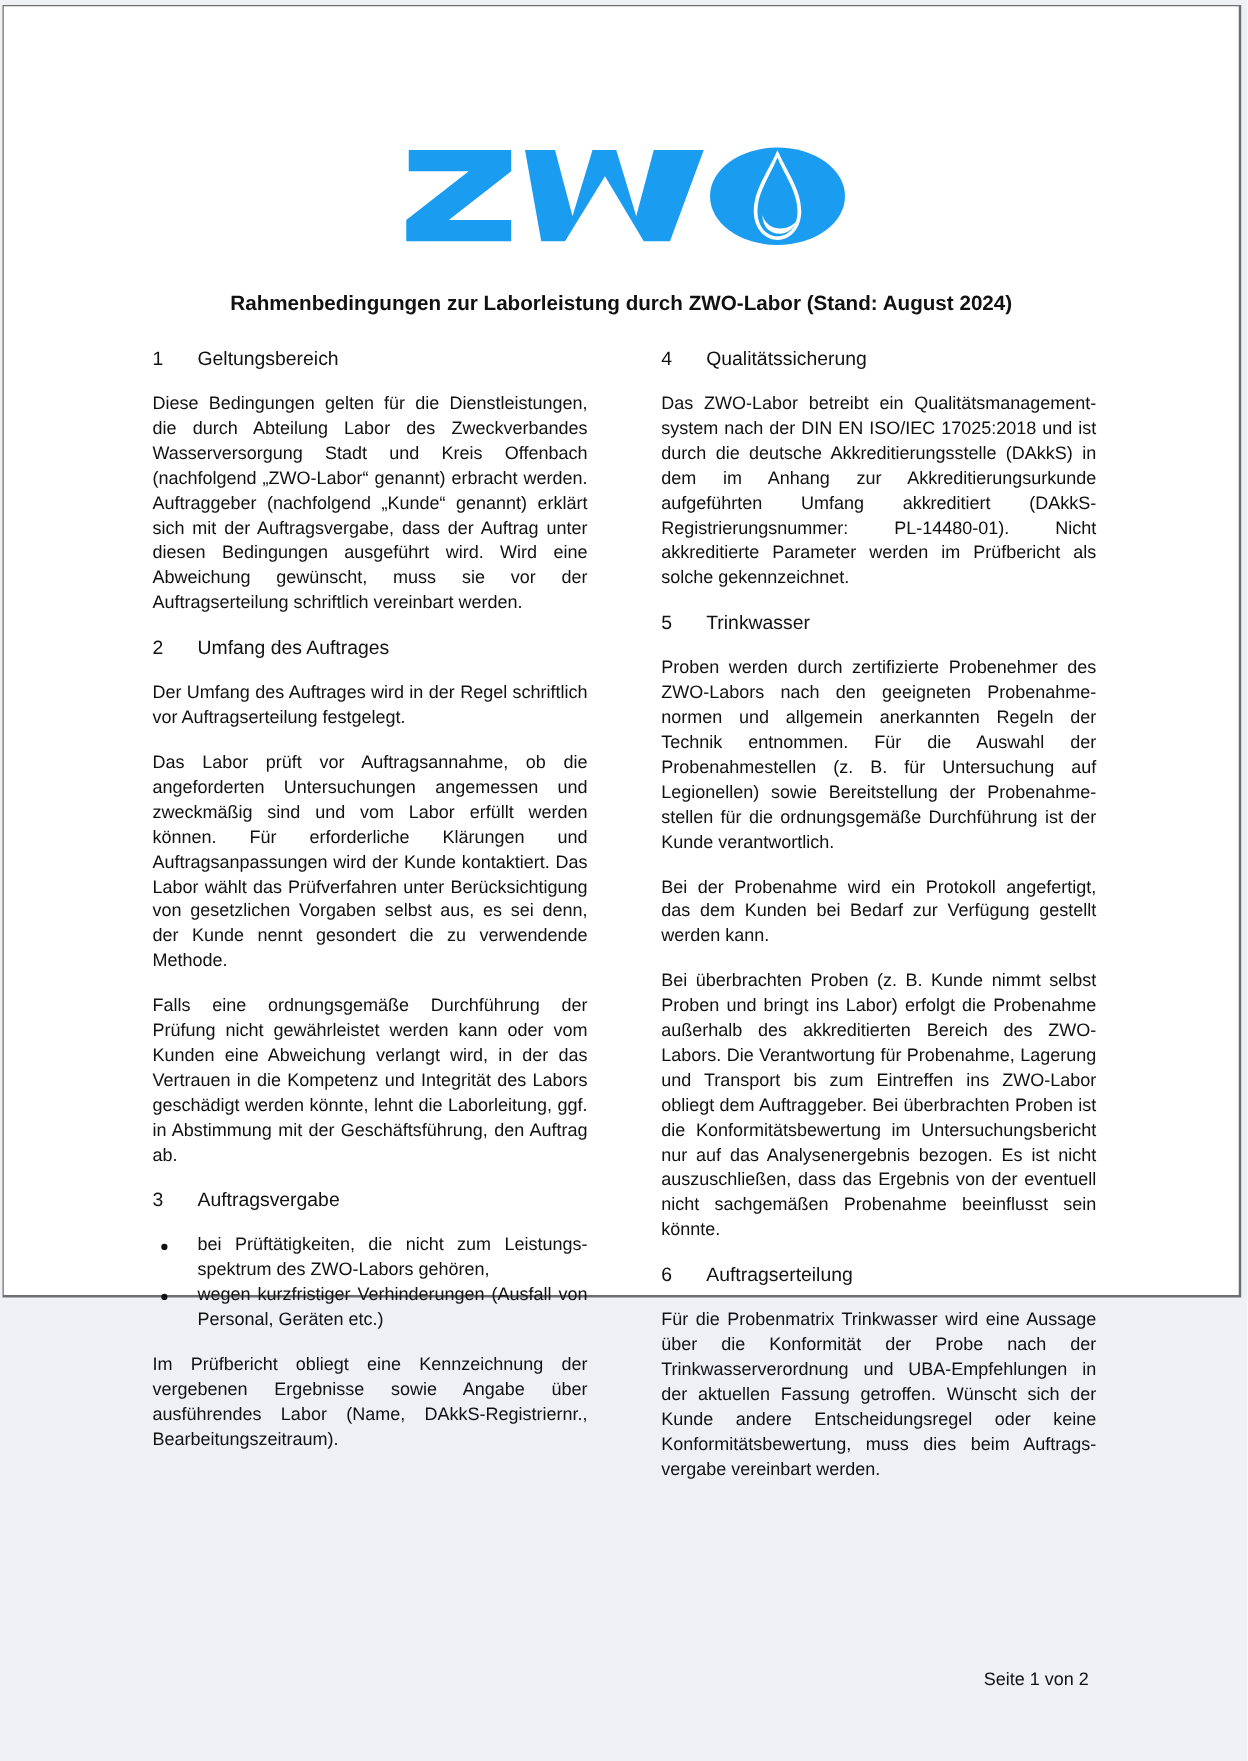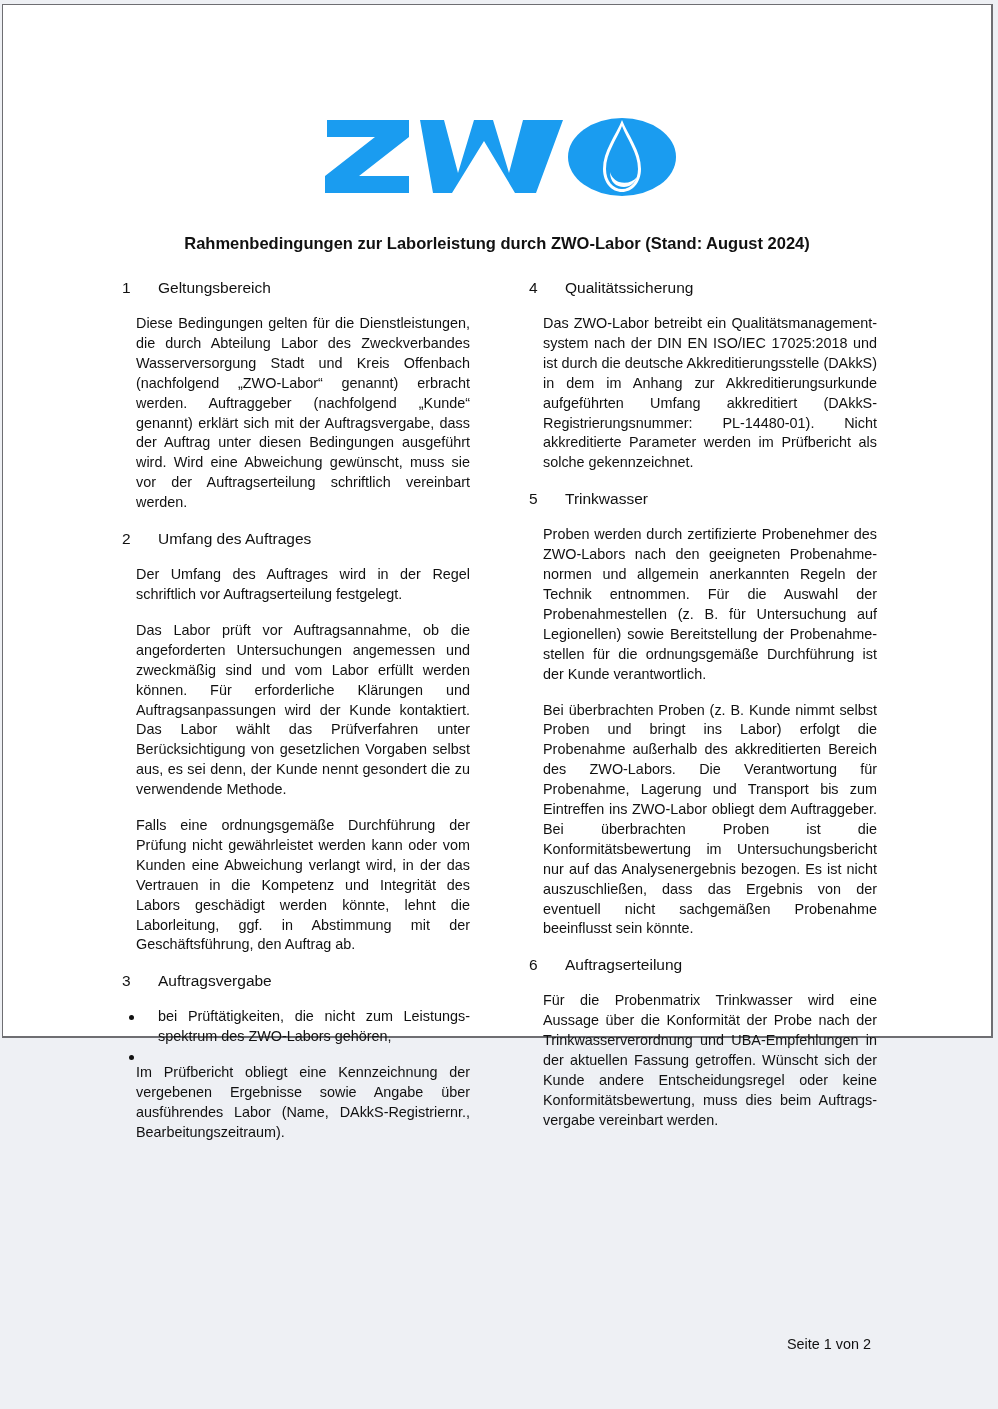--- a/index.html
+++ b/index.html
@@ -26,21 +26,21 @@
   .col {
     position: absolute; width: 348px; font-size: 14.4px; line-height: 19.9px;
   }
   .col.left { left: 119px; top: 273px; }
   .col.right { left: 526px; top: 273px; }
   .h {
     display: flex; font-size: 15.5px; line-height: 20px; margin: 0 0 16px 0; height: 20px;
   }
   .h .num { width: 36px; }
   .p {
-    text-align: justify; margin: 0 0 16px 14px;
+    text-align: justify; margin: 0 0 16px 0;
     hyphens: manual;
   }
   ul.bl { list-style: none; margin: 0 0 16px 0; padding: 0; }
   ul.bl li { position: relative; padding-left: 36px; text-align: justify; }
   ul.bl li .dot {
     position: absolute; left: 7px; top: 8px; width: 5px; height: 5px; border-radius: 50%; background: #111;
   }
   .footer {
     position: absolute; right: 120px; top: 1331px; font-size: 14.4px; text-align: center;
   }
@@ -79,37 +79,38 @@
     <p class="p">Der Umfang des Auftrages wird in der Regel schriftlich vor Auftragserteilung festgelegt.</p>
     <p class="p">Das Labor prüft vor Auftragsannahme, ob die angeforderten Untersuchungen angemessen und zweckmäßig sind und vom Labor erfüllt werden können. Für erforderliche Klärungen und Auftragsanpassungen wird der Kunde kontaktiert. Das Labor wählt das Prüfverfahren unter Berücksichtigung von gesetzlichen Vorgaben selbst aus, es sei denn, der Kunde nennt gesondert die zu verwendende Methode.</p>
     <p class="p">Falls eine ordnungsgemäße Durchführung der Prüfung nicht gewährleistet werden kann oder vom Kunden eine Abweichung verlangt wird, in der das Vertrauen in die Kompetenz und Integrität des Labors geschädigt werden könnte, lehnt die Laborleitung, ggf. in Abstimmung mit der Geschäftsführung, den Auftrag ab.</p>
 
     <div class="h">
       <span class="num">3</span>
       <span>Auftragsvergabe</span>
     </div>
     <ul class="bl">
       <li><span class="dot"></span><span>bei Prüftätigkeiten, die nicht zum Leistungs­spektrum des ZWO-Labors gehören,</span></li>
-      <li><span class="dot"></span></li>
+      <li><span class="dot"></span><span>wegen kurzfristiger Verhinderungen (Ausfall von Personal, Geräten etc.)</span></li>
     </ul>
     <p class="p">Im Prüfbericht obliegt eine Kennzeichnung der vergebenen Ergebnisse sowie Angabe über ausführendes Labor (Name, DAkkS-Registriernr., Bearbeitungszeitraum).</p>
   </div>
 
   <div class="col right">
     <div class="h">
       <span class="num">4</span>
       <span>Qualitätssicherung</span>
     </div>
     <p class="p">Das ZWO-Labor betreibt ein Qualitätsmanagement­system nach der DIN EN ISO/IEC 17025:2018 und ist durch die deutsche Akkreditierungsstelle (DAkkS) in dem im Anhang zur Akkreditierungsurkunde aufgeführten Umfang akkreditiert (DAkkS-Registrierungsnummer: PL-14480-01). Nicht akkreditierte Parameter werden im Prüfbericht als solche gekennzeichnet.</p>
 
     <div class="h">
       <span class="num">5</span>
       <span>Trinkwasser</span>
     </div>
     <p class="p">Proben werden durch zertifizierte Probenehmer des ZWO-Labors nach den geeigneten Probenahme­normen und allgemein anerkannten Regeln der Technik entnommen. Für die Auswahl der Probenahmestellen (z. B. für Untersuchung auf Legionellen) sowie Bereitstellung der Probenahme­stellen für die ordnungsgemäße Durchführung ist der Kunde verantwortlich.</p>
+    <p class="p">Bei der Probenahme wird ein Protokoll angefertigt, das dem Kunden bei Bedarf zur Verfügung gestellt werden kann.</p>
     <p class="p">Bei überbrachten Proben (z. B. Kunde nimmt selbst Proben und bringt ins Labor) erfolgt die Probenahme außerhalb des akkreditierten Bereich des ZWO-Labors. Die Verantwortung für Probenahme, Lagerung und Transport bis zum Eintreffen ins ZWO-Labor obliegt dem Auftraggeber. Bei überbrachten Proben ist die Konformitätsbewertung im Untersuchungsbericht nur auf das Analysenergebnis bezogen. Es ist nicht auszuschließen, dass das Ergebnis von der eventuell nicht sachgemäßen Probenahme beeinflusst sein könnte.</p>
 
     <div class="h">
       <span class="num">6</span>
       <span>Auftragserteilung</span>
     </div>
     <p class="p">Für die Probenmatrix Trinkwasser wird eine Aussage über die Konformität der Probe nach der Trinkwasserverordnung und UBA-Empfehlungen in der aktuellen Fassung getroffen. Wünscht sich der Kunde andere Entscheidungsregel oder keine Konformitätsbewertung, muss dies beim Auftrags­vergabe vereinbart werden.</p>
   </div>
 
   <div class="footer">Seite 1 von 2</div>

